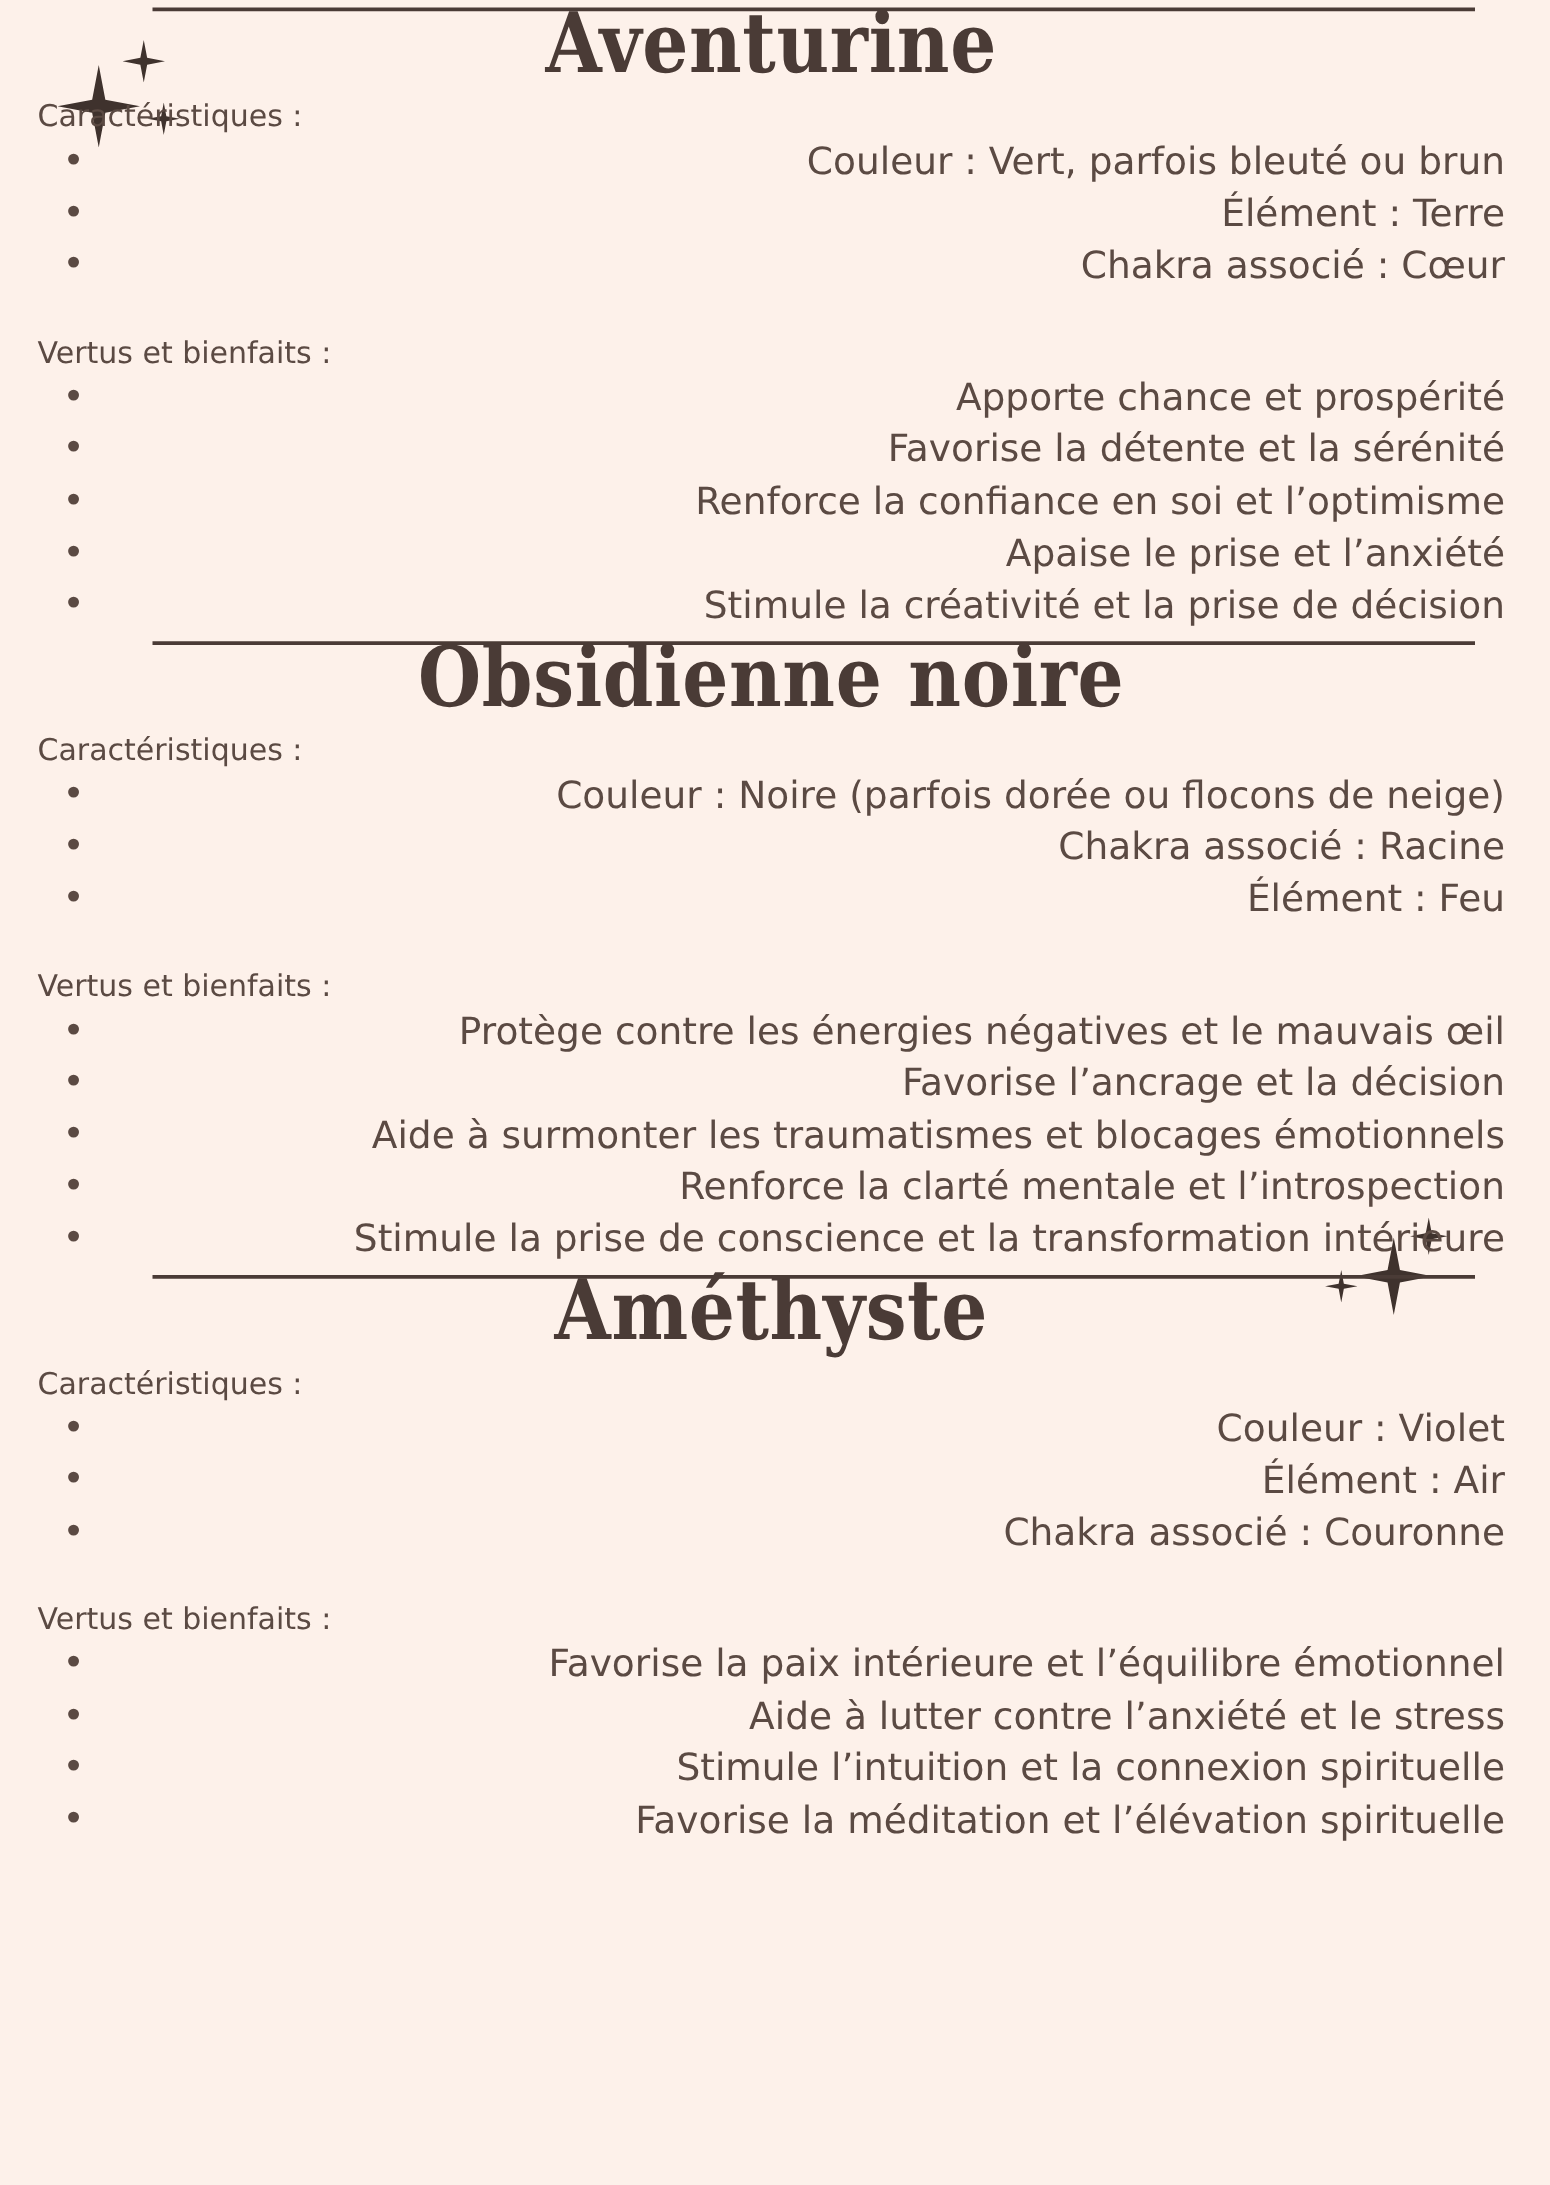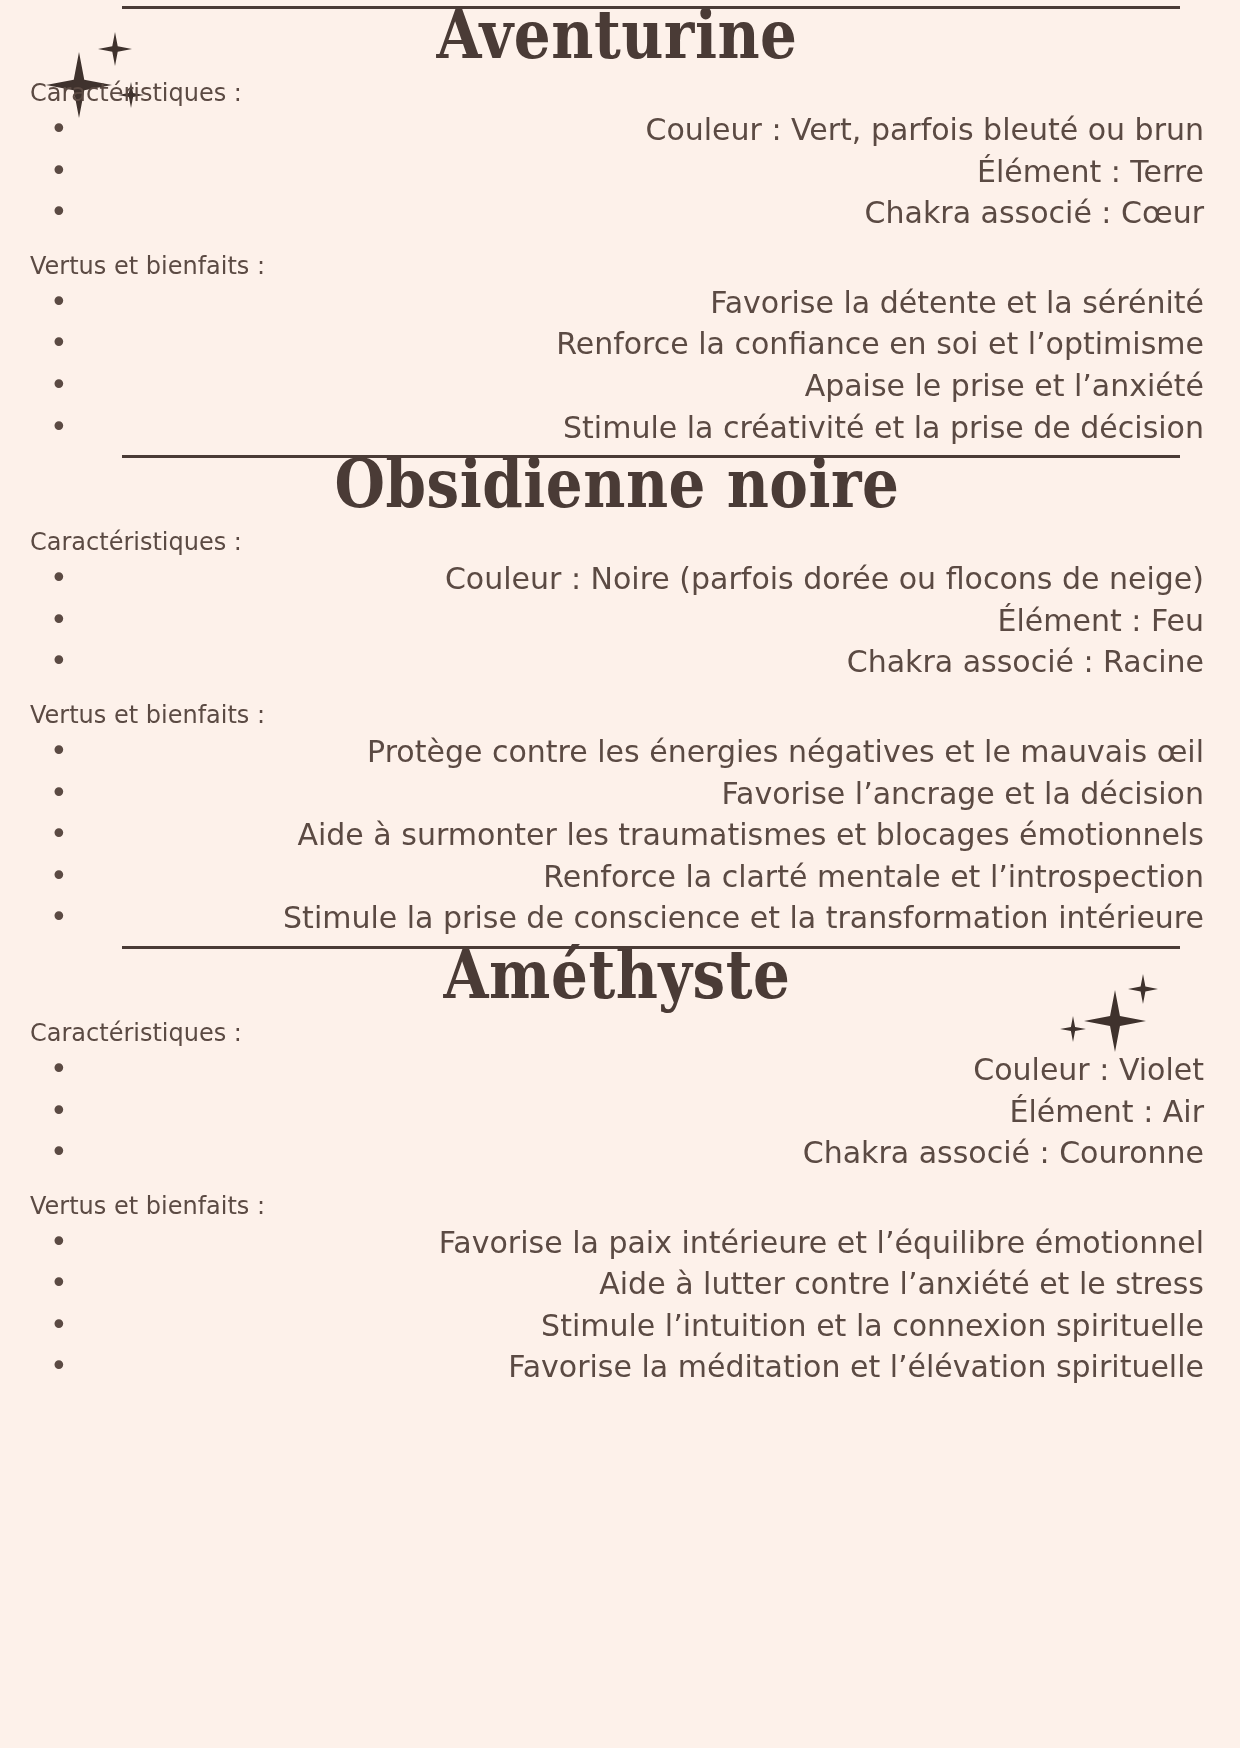--- a/index.html
+++ b/index.html
@@ -55,21 +55,21 @@
     transform-origin: top center;
   }
 
   .label {
     font-size: 24px;
     color: #5b4a43;
     margin: 0 0 2px 0;
     line-height: 1.25;
   }
   .label.vertus {
-    margin-top: 18px;
+    margin-top: 34px;
   }
   ul.list {
     list-style: none;
     margin: 0;
     padding: 0;
   }
   ul.list li {
     position: relative;
     font-size: 30px;
     line-height: 1.32;
@@ -152,37 +152,38 @@
       <div class="gem-title">Aventurine</div>
     </div>
     <p class="label">Caractéristiques :</p>
     <ul class="list">
       <li>Couleur : Vert, parfois bleuté ou brun</li>
       <li>Élément : Terre</li>
       <li>Chakra associé : Cœur</li>
     </ul>
     <p class="label vertus">Vertus et bienfaits :</p>
     <ul class="list">
+      <li>Apporte chance et prospérité</li>
       <li>Favorise la détente et la sérénité</li>
       <li>Renforce la confiance en soi et l’optimisme</li>
       <li>Apaise le prise et l’anxiété</li>
       <li>Stimule la créativité et la prise de décision</li>
     </ul>
   </div>
 
   <div class="section">
     <div class="section-head">
       <div class="rule"></div>
       <div class="gem-title">Obsidienne noire</div>
     </div>
     <p class="label">Caractéristiques :</p>
     <ul class="list">
       <li>Couleur : Noire (parfois dorée ou flocons de neige)</li>
+      <li>Chakra associé : Racine</li>
       <li>Élément : Feu</li>
-      <li>Chakra associé : Racine</li>
     </ul>
     <p class="label vertus">Vertus et bienfaits :</p>
     <ul class="list">
       <li>Protège contre les énergies négatives et le mauvais œil</li>
       <li>Favorise l’ancrage et la décision</li>
       <li>Aide à surmonter les traumatismes et blocages émotionnels</li>
       <li>Renforce la clarté mentale et l’introspection</li>
       <li>Stimule la prise de conscience et la transformation intérieure</li>
     </ul>
   </div>

